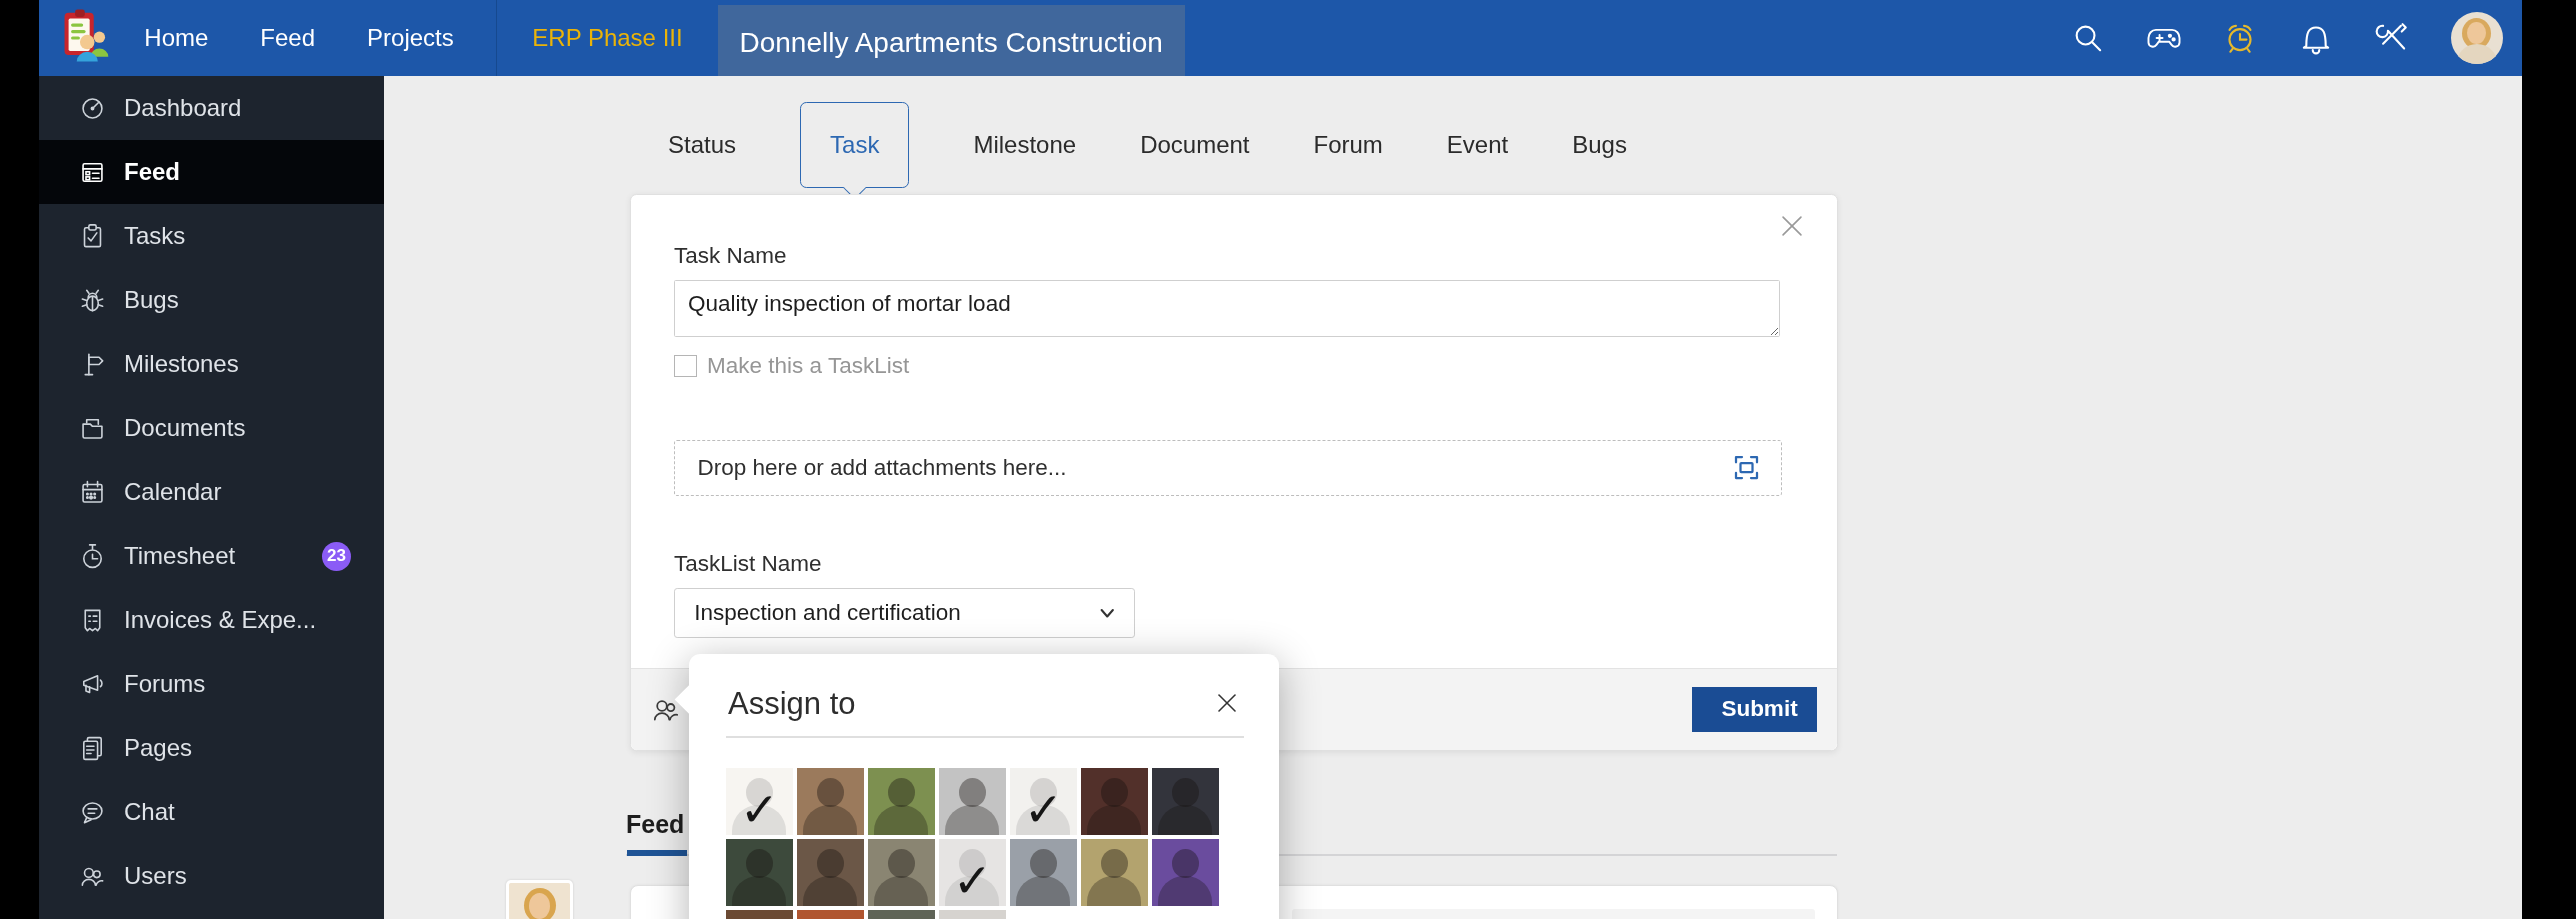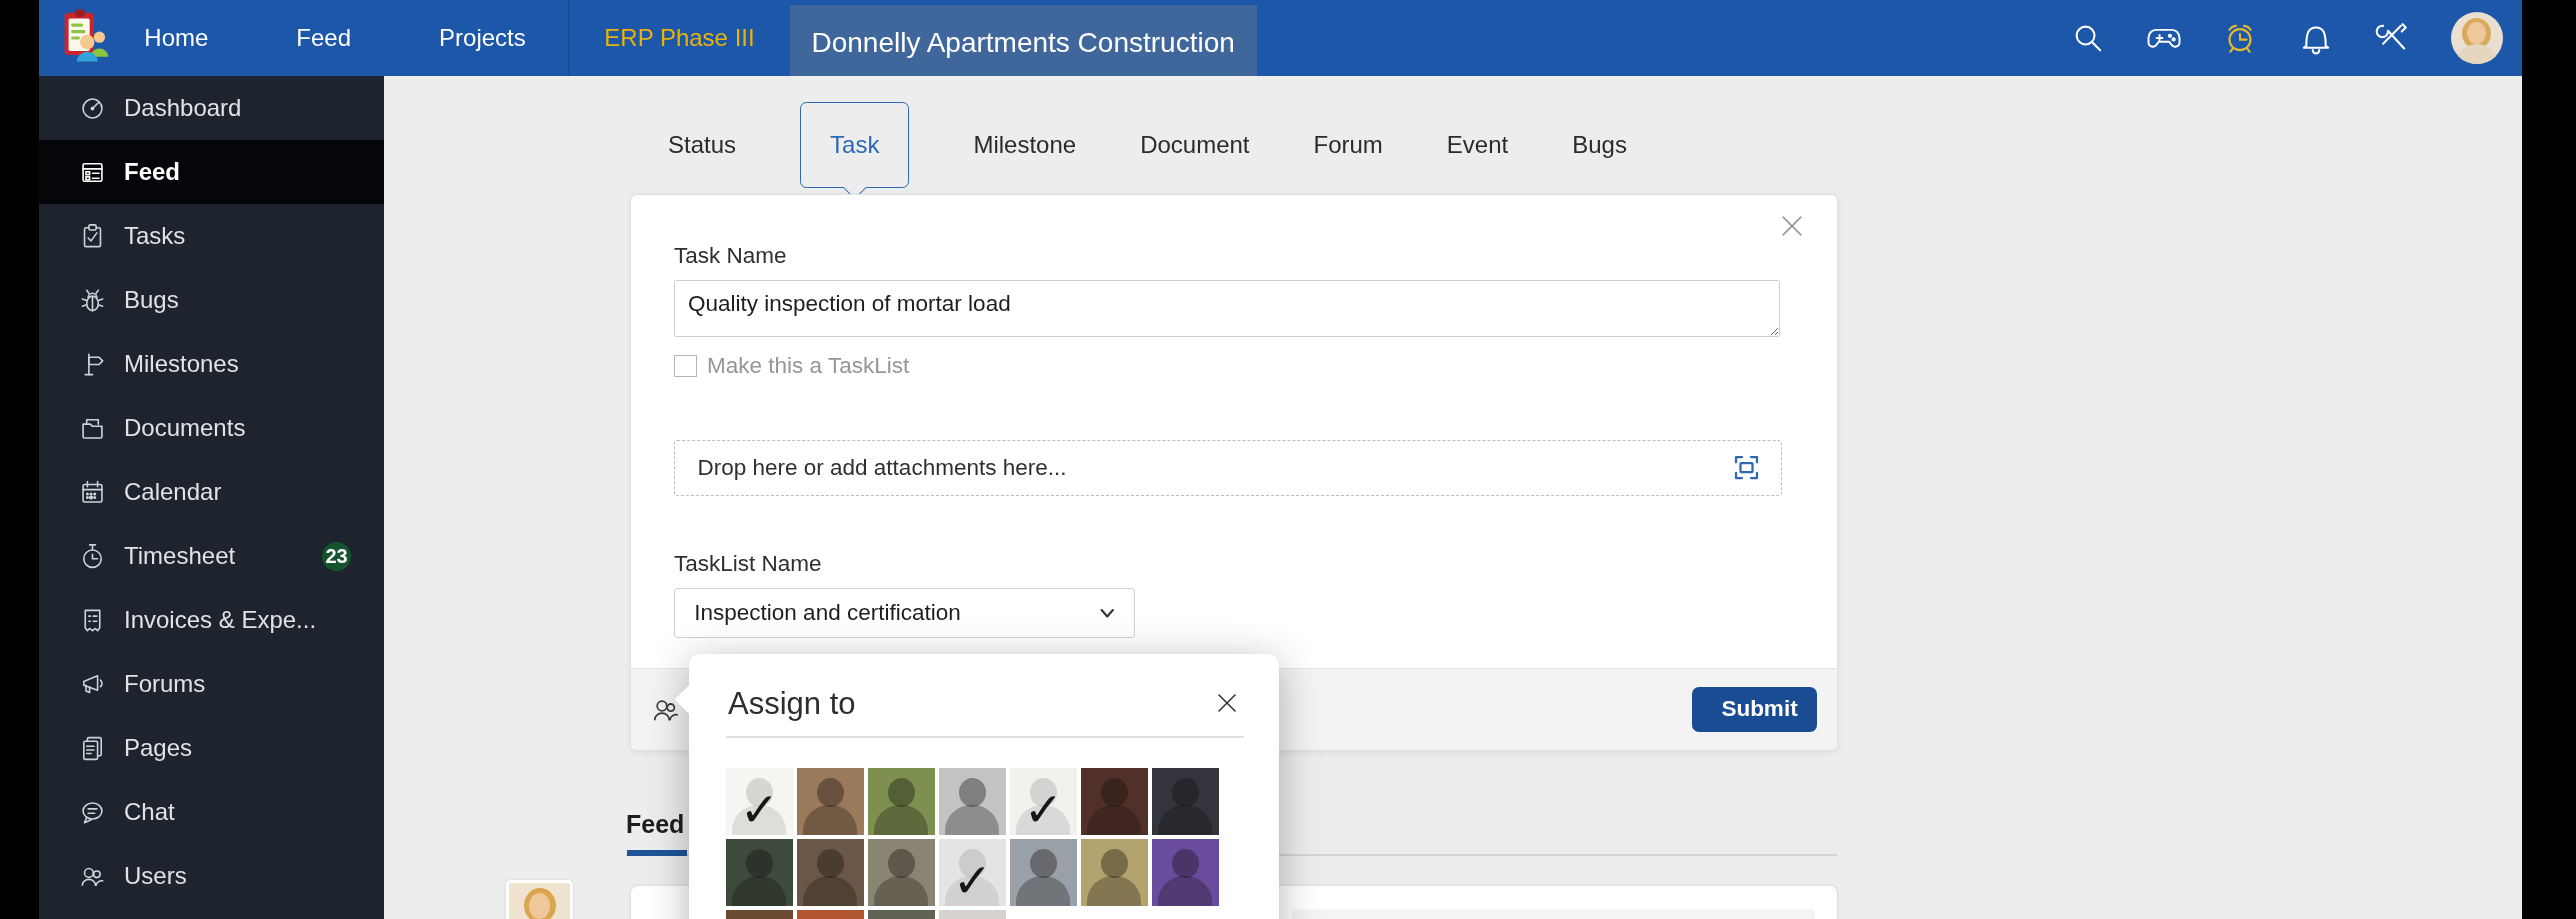--- a/index.html
+++ b/index.html
@@ -2,41 +2,41 @@
 <html style="font-size:13px"><head>
 <meta charset="utf-8">
 <style>
   html,body{margin:0;padding:0;background:#000;width:2576px;height:919px;overflow:hidden;
     font-family:"Liberation Sans","DejaVu Sans",sans-serif;}
   .app{position:absolute;left:39px;top:0;width:2483px;height:919px;overflow:hidden;}
 
   
   .navbar{position:absolute;left:0;top:0;right:0;height:76px;background:#1d57a9;display:flex;align-items:center;}
   .logo{width:60px;height:60px;margin-left:14.5px;flex:0 0 auto;}
-  .nav-links{display:flex;align-items:center;height:100%;margin-left:4.8px;gap:36px;}
+  .nav-links{display:flex;align-items:center;height:100%;margin-left:4.8px;}
   .nav-link{padding:0 26px;height:100%;display:flex;align-items:center;color:#fff;font-size:24px;font-weight:500;cursor:pointer;}
   .nav-sep{width:1.6px;height:76px;background:#16498f;margin-left:16px;}
   .nav-portfolio{padding:0 35px;height:100%;display:flex;align-items:center;color:#eab308;font-size:24px;font-weight:500;}
   .nav-project{height:100%;width:467px;display:flex;align-items:center;justify-content:center;color:#fff;font-size:28px;font-weight:500;background:#40679c;margin-top:10px;}
   .nav-right{margin-left:auto;display:flex;align-items:center;gap:42px;margin-right:19.3px;}
   .nav-icon{width:34px;height:34px;display:block;cursor:pointer;}
   .nav-avatar{width:52px;height:52px;border-radius:50%;overflow:hidden;position:relative;background:#e9e0d2;cursor:pointer;flex:0 0 auto;}
   .nav-avatar .sil-head{position:absolute;left:11.3px;top:6.4px;width:29px;height:31px;border-radius:50%;background:#d9a95e;}
   .nav-avatar .sil-face{position:absolute;left:16px;top:9.7px;width:19.3px;height:22.5px;border-radius:50%;background:#eec79a;}
   .nav-avatar .sil-body{position:absolute;left:4.8px;top:32px;width:42px;height:24px;border-radius:21px 21px 0 0;background:#e4d6bf;}
 
   
   .sidebar{position:absolute;left:0;top:76px;width:345px;bottom:0;background:#1d242e;}
   .side-item{height:64px;display:flex;align-items:center;position:relative;cursor:pointer;}
   .side-item.active{background:#04060a;}
   .side-item .sicon{width:29px;height:29px;margin-left:39px;flex:0 0 auto;}
   .side-item .slabel{margin-left:17px;font-size:24px;color:#dfe3e8;white-space:nowrap;}
   .side-item.active .slabel{color:#fff;font-weight:700;}
   .side-badge{position:absolute;right:33px;top:50%;margin-top:-14.5px;width:29px;height:29px;border-radius:50%;
-    background:#14532d;color:#fff;font-size:20px;font-weight:700;display:flex;align-items:center;justify-content:center;margin-left:13px;}
+    background:#8b5cf6;color:#fff;font-size:17px;font-weight:700;display:flex;align-items:center;justify-content:center;margin-left:13px;}
 
   
   .content{position:absolute;left:345px;top:76px;right:0;bottom:0;background:#ededed;overflow:hidden;}
 
   .tabs{position:absolute;left:284px;top:32px;height:74px;display:flex;align-items:center;gap:64px;}
   .tab{font-size:24px;color:#2b2b2b;font-weight:500;cursor:pointer;}
   .tab.active{color:#2d68b2;border:1.6px solid #2d68b2;border-radius:6.4px;padding:28px 29px;position:relative;background:transparent;}
   .tab.active::after{content:"";position:absolute;bottom:-8.9px;left:50%;margin-left:-8px;width:14.5px;height:14.5px;
     background:#ededed;border-right:1.6px solid #2d68b2;border-bottom:1.6px solid #2d68b2;transform:rotate(45deg);}
 
@@ -58,21 +58,21 @@
   .dz-icon{position:absolute;right:21px;top:50%;margin-top:-13.7px;width:27px;height:27px;}
   .lbl-tasklist{top:356px;}
   .select{position:absolute;left:43px;top:393px;width:461px;height:50px;box-sizing:border-box;
     border:1.6px solid #cfcfcf;border-radius:3.2px;background:#fff;display:flex;align-items:center;
     padding:0 19.3px;font-size:22.5px;color:#1e1e1e;cursor:pointer;}
   .select .chev{position:absolute;right:16px;width:22.5px;height:22.5px;}
   .card-footer{position:absolute;left:0;right:0;bottom:0;height:81px;background:#f3f3f3;
     border-top:0.8px solid #e3e3e3;border-radius:0 0 6.4px 6.4px;}
   .assign-btn{position:absolute;left:19.3px;top:50%;margin-top:-16px;width:32px;height:32px;cursor:pointer;}
   .submit-btn{position:absolute;right:20px;top:17.7px;width:125px;height:45px;background:#1a4c94;border:none;
-    border-radius:7px;color:#fff;font-size:22.5px;font-weight:700;display:flex;align-items:center;justify-content:center;
+    border-radius:0;color:#fff;font-size:22.5px;font-weight:700;display:flex;align-items:center;justify-content:center;
     cursor:pointer;font-family:"Liberation Sans","DejaVu Sans",sans-serif;padding-left:16px;}
 
   
   .feed-head{position:absolute;left:242px;top:734px;font-size:25px;font-weight:700;color:#1e1e1e;cursor:pointer;}
   .feed-line{position:absolute;left:242px;top:778px;width:1211px;height:1.6px;background:#d4d4d6;}
   .feed-underline{position:absolute;left:243px;top:774px;width:60px;height:6.4px;background:#1f5496;}
   .post-avatar{position:absolute;left:122px;top:804px;width:61px;height:61px;background:#efe3d0;
     border:3.2px solid #fff;border-radius:4.8px;overflow:hidden;box-shadow:0 0.8px 2.4px rgba(0,0,0,.15);}
   .post-avatar .sil-head{position:absolute;left:14.5px;top:4.8px;width:32px;height:35px;border-radius:50%;background:#d9a54e;}
   .post-avatar .sil-face{position:absolute;left:20px;top:9.7px;width:21px;height:26px;border-radius:50%;background:#eec79a;}

